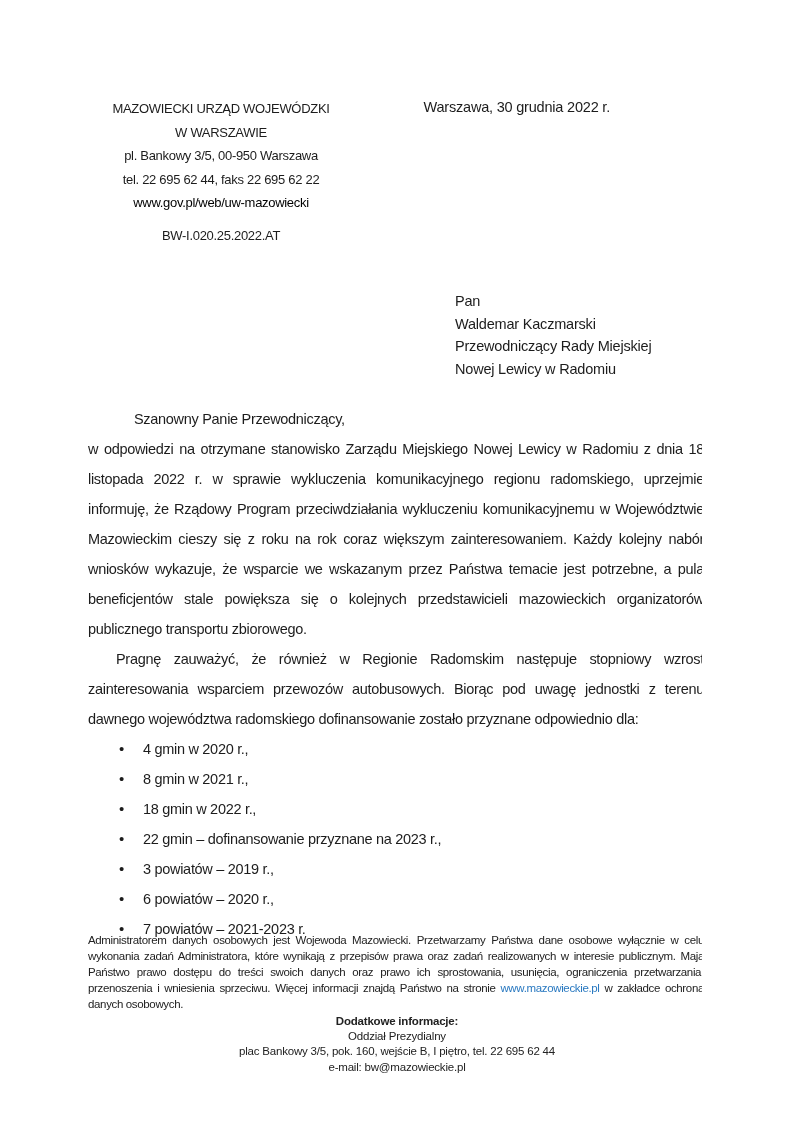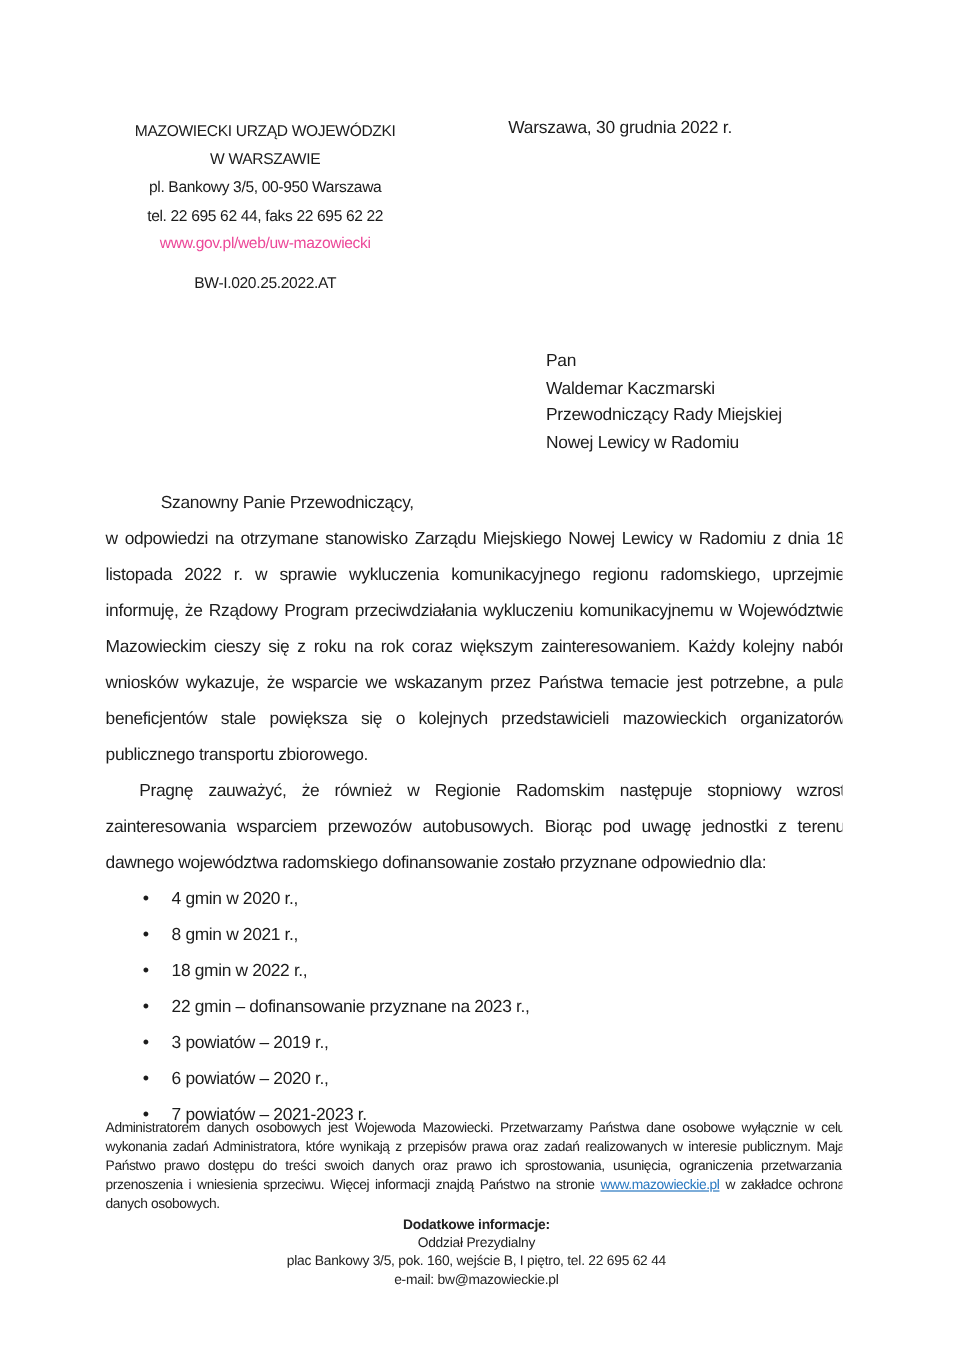--- a/index.html
+++ b/index.html
@@ -7,21 +7,21 @@
     position:relative; width:702px; height:1123px; background:#ffffff;
     font-family:"Liberation Sans","DejaVu Sans",sans-serif;
     color:#1c1c1c; overflow:hidden;
   }
   
   .sender {
     position:absolute; left:76px; top:97px; width:290px;
     text-align:center; font-size:13px; line-height:23.5px; letter-spacing:-0.3px;
   }
   .sender .website a, .sender .website span {
-    color:#ec4899; text-decoration:none; cursor:pointer;
+    color:#000000; text-decoration:none; cursor:pointer;
   }
   .reference { margin-top:9px; }
   
   .dateline {
     position:absolute; top:99px; right:92px;
     font-size:14.5px; letter-spacing:-0.2px;text-align:right;
   }
   
   .recipient {
     position:absolute; left:455px; top:290px;
@@ -41,21 +41,21 @@
   ul.bullets li .dot {
     position:absolute; left:31px; top:0; font-size:15px;
   }
   
   .gdpr {
     position:absolute; left:88px; top:932px; width:616px;
     font-size:11.5px; line-height:16px; letter-spacing:-0.35px;
     text-align:justify; color:#222222;
   }
   .gdpr a, .gdpr .link {
-    color:#2878c0; text-decoration:underline; cursor:pointer; letter-spacing:-0.35px;
+    color:#2878c0; cursor:pointer; letter-spacing:-0.35px;
   }
   
   .additional {
     position:absolute; left:0; top:1014px; width:794px;
     text-align:center; font-size:11.5px; line-height:15.2px; letter-spacing:-0.2px;
     color:#222222;
   }
   .additional .heading { font-weight:bold; }
 </style>
 </head>

